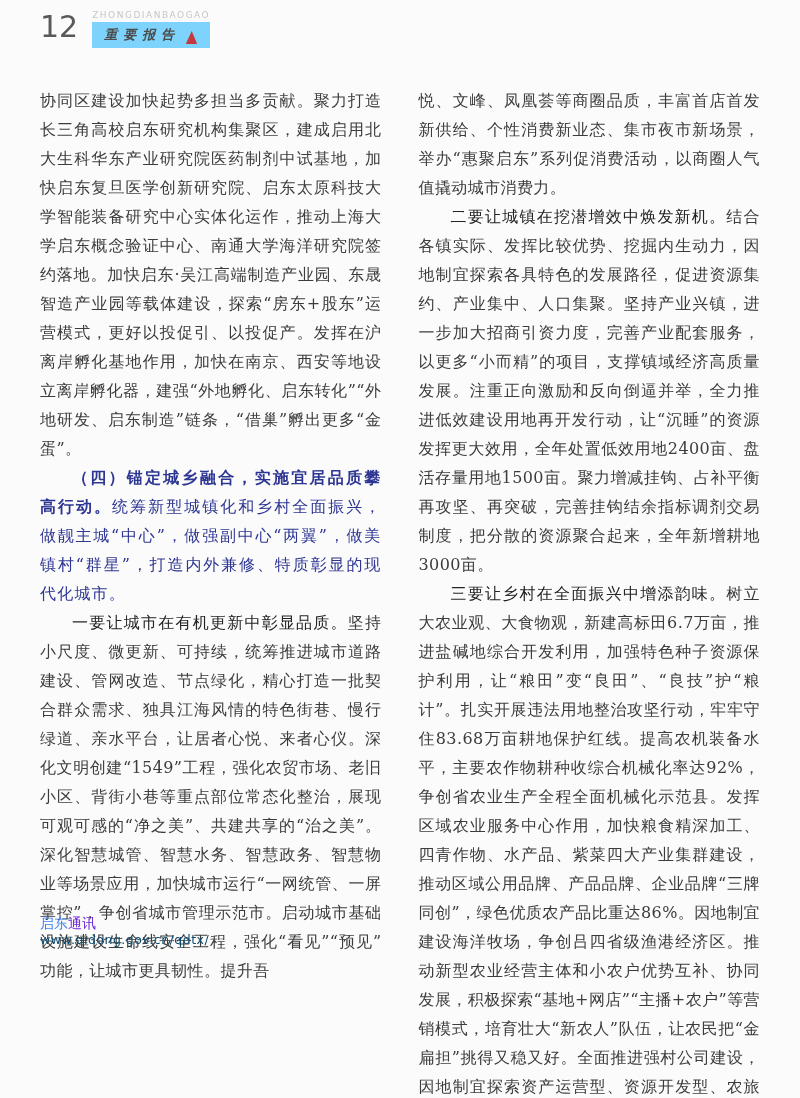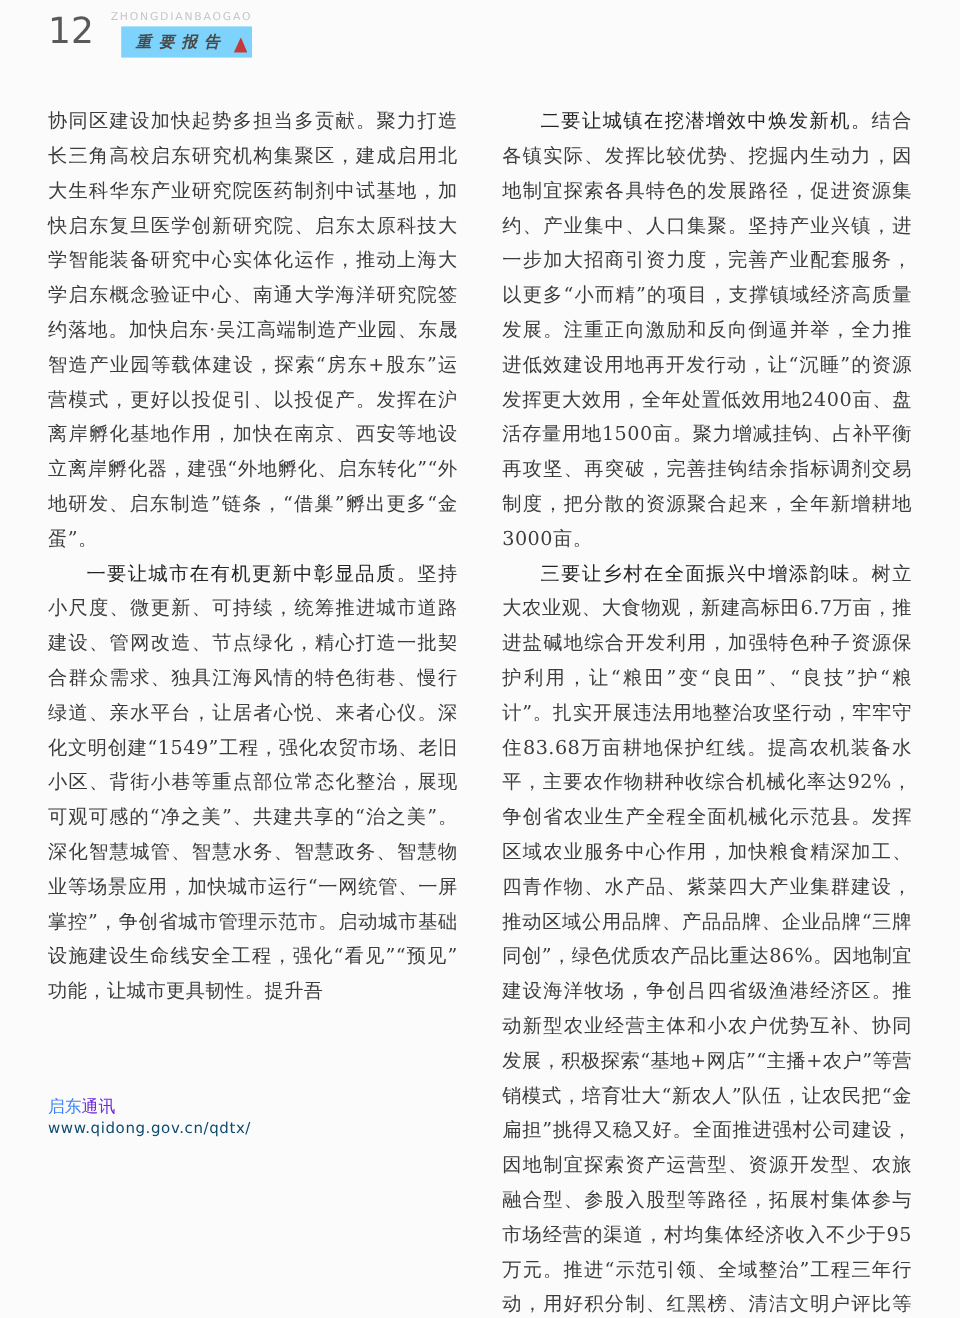--- a/index.html
+++ b/index.html
@@ -20,21 +20,21 @@
   .page-header {
     position: absolute; top: 10px; left: 40px;
     display: flex; align-items: flex-start;
   }
   .page-number {
     font-size: 30px; line-height: 34px;
     color: #58595b;
     font-family: "DejaVu Sans", "Liberation Sans", sans-serif;
     margin-right: 14px;
   }
-  .section-block { display: flex; flex-direction: column; align-items: flex-end; }
+  .section-block { display: flex; flex-direction: column; }
   .section-pinyin {
     font-size: 9px; letter-spacing: 1.5px;
     color: #c6c6c6;
     font-family: "DejaVu Sans", "Liberation Sans", sans-serif;
     margin-bottom: 2px;
   }
   .section-badge {
     background: #7dd3fc;
     color: #4a4a4a;
     font-size: 13px; font-weight: 700; font-style: italic;
@@ -97,24 +97,26 @@
         <span>重要报告</span>
         <span class="red-triangle"></span>
       </div>
     </div>
   </div>
 
   <div class="article">
 
     <div class="column">
       <p class="para"><span>协同区建设加快起势多担当多贡献。聚力打造长三角高校启东研究机构集聚区，建成启用北大生科华东产业研究院医药制剂中试基地，加快启东复旦医学创新研究院、启东太原科技大学智能装备研究中心实体化运作，推动上海大学启东概念验证中心、南通大学海洋研究院签约落地。加快启东·吴江高端制造产业园、东晟智造产业园等载体建设，探索“房东+股东”运营模式，更好以投促引、以投促产。发挥在沪离岸孵化基地作用，加快在南京、西安等地设立离岸孵化器，建强“外地孵化、启东转化”“外地研发、启东制造”链条，“借巢”孵出更多“金蛋”。</span></p>
+      <p class="para indent blue-kai"><span class="lead">（四）锚定城乡融合，实施宜居品质攀高行动。</span><span>统筹新型城镇化和乡村全面振兴，做靓主城“中心”，做强副中心“两翼”，做美镇村“群星”，打造内外兼修、特质彰显的现代化城市。</span></p>
       <p class="para indent"><span class="lead">一要让城市在有机更新中彰显品质。</span><span>坚持小尺度、微更新、可持续，统筹推进城市道路建设、管网改造、节点绿化，精心打造一批契合群众需求、独具江海风情的特色街巷、慢行绿道、亲水平台，让居者心悦、来者心仪。深化文明创建“1549”工程，强化农贸市场、老旧小区、背街小巷等重点部位常态化整治，展现可观可感的“净之美”、共建共享的“治之美”。深化智慧城管、智慧水务、智慧政务、智慧物业等场景应用，加快城市运行“一网统管、一屏掌控”，争创省城市管理示范市。启动城市基础设施建设生命线安全工程，强化“看见”“预见”功能，让城市更具韧性。提升吾</span></p>
     </div>
 
     <div class="column">
+      <p class="para"><span>悦、文峰、凤凰荟等商圈品质，丰富首店首发新供给、个性消费新业态、集市夜市新场景，举办“惠聚启东”系列促消费活动，以商圈人气值撬动城市消费力。</span></p>
       <p class="para indent"><span class="lead">二要让城镇在挖潜增效中焕发新机。</span><span>结合各镇实际、发挥比较优势、挖掘内生动力，因地制宜探索各具特色的发展路径，促进资源集约、产业集中、人口集聚。坚持产业兴镇，进一步加大招商引资力度，完善产业配套服务，以更多“小而精”的项目，支撑镇域经济高质量发展。注重正向激励和反向倒逼并举，全力推进低效建设用地再开发行动，让“沉睡”的资源发挥更大效用，全年处置低效用地2400亩、盘活存量用地1500亩。聚力增减挂钩、占补平衡再攻坚、再突破，完善挂钩结余指标调剂交易制度，把分散的资源聚合起来，全年新增耕地3000亩。</span></p>
       <p class="para indent"><span class="lead">三要让乡村在全面振兴中增添韵味。</span><span>树立大农业观、大食物观，新建高标田6.7万亩，推进盐碱地综合开发利用，加强特色种子资源保护利用，让“粮田”变“良田”、“良技”护“粮计”。扎实开展违法用地整治攻坚行动，牢牢守住83.68万亩耕地保护红线。提高农机装备水平，主要农作物耕种收综合机械化率达92%，争创省农业生产全程全面机械化示范县。发挥区域农业服务中心作用，加快粮食精深加工、四青作物、水产品、紫菜四大产业集群建设，推动区域公用品牌、产品品牌、企业品牌“三牌同创”，绿色优质农产品比重达86%。因地制宜建设海洋牧场，争创吕四省级渔港经济区。推动新型农业经营主体和小农户优势互补、协同发展，积极探索“基地+网店”“主播+农户”等营销模式，培育壮大“新农人”队伍，让农民把“金扁担”挑得又稳又好。全面推进强村公司建设，因地制宜探索资产运营型、资源开发型、农旅融合型、参股入股型等路径，拓展村集体参与市场经营的渠道，村均集体经济收入不少于95万元。推进“示范引领、全域整治”工程三年行动，用好积分制、红黑榜、清洁文明户评比等机制，协同共</span></p>
     </div>
 
   </div>
 
   <div class="page-footer">
     <div class="footer-brand">
       <span class="brand-bold">启东</span><span class="brand-light">通讯</span>
     </div>

